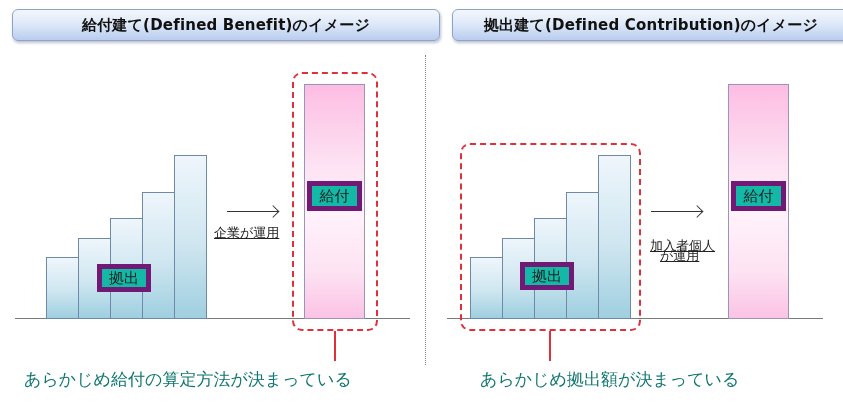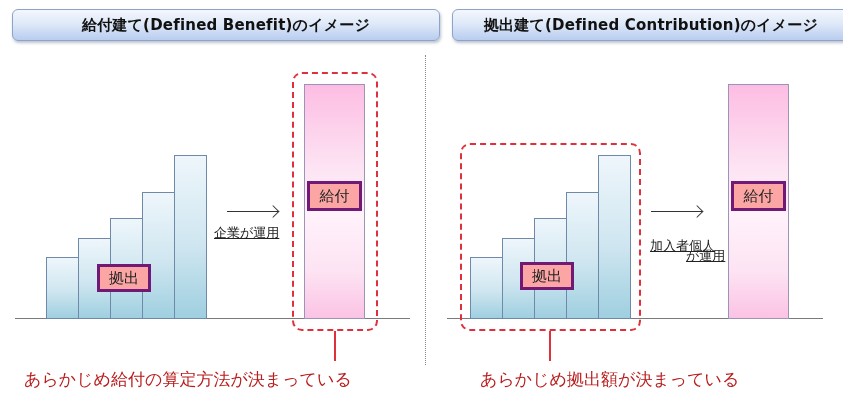--- a/index.html
+++ b/index.html
@@ -28,38 +28,38 @@
     border: 1px solid #6e8aa8;
     background: linear-gradient(to bottom, #eef6fb 0%, #cfe6f0 55%, #9fcfe0 100%);
   }
   .bar-pink {
     position: absolute; box-sizing: border-box;
     border: 1.5px solid #9c93b8;
     background: linear-gradient(to bottom, #fdbde3 0%, #fde3f3 35%, #fff2fb 55%, #fde3f3 80%, #fbc3e4 100%);
   }
   .label-box {
     position: absolute; box-sizing: border-box;
-    background: #fca5a5; border: 3px solid #701a75;
+    background: #14b8a6; border: 5px solid #701a75;
     display: flex; align-items: center; justify-content: center;
     font-size: 15px; color: #222;
   }
   .dashed-box {
     position: absolute; box-sizing: border-box;
     border: 2.5px dashed #e0303c; border-radius: 10px;
   }
   .red-line { position: absolute; width: 0; border-left: 2px solid #e0303c; }
   .arrow { position: absolute; height: 0; border-top: 1.2px solid #333; }
   .arrow::after {
     content: ""; position: absolute; right: -1px; top: -5px;
     width: 8px; height: 8px;
     border-top: 1.2px solid #333; border-right: 1.2px solid #333;
     transform: rotate(45deg) translate(-1px, 1px);
   }
   .small-text { position: absolute; font-size: 13px; color: #222; line-height: 23px; white-space: nowrap; text-decoration: underline; }
-  .caption { position: absolute; font-size: 17px; color: #b91c1c; white-space: nowrap; }
+  .caption { position: absolute; font-size: 17px; color: #0f766e; white-space: nowrap; }
 </style>
 </head>
 <body>
 
 <div class="title-bar" style="left:12px; width:428px;">
   <span>給付建て(Defined Benefit)のイメージ</span>
 </div>
 <div class="title-bar" style="left:452px; width:398px;">
   <span>拠出建て(Defined Contribution)のイメージ</span>
 </div>
@@ -104,21 +104,21 @@
 
   <div class="label-box" style="left:520px; top:262px; width:54px; height:28px;">
     <span>拠出</span>
   </div>
 
   <div class="dashed-box" style="left:460px; top:143px; width:181px; height:188px;"></div>
   <div class="red-line" style="left:549px; top:331px; height:30px;"></div>
 
   <div class="arrow" style="left:651px; top:211px; width:51px;"></div>
   <div class="small-text" style="left:650px; top:222px;margin-top:12px;">加入者個人</div>
-  <div class="small-text" style="left:686px; top:244px;">が運用</div>
+  <div class="small-text" style="left:660px; top:244px;">が運用</div>
 
   <div class="bar-pink" style="left:728px; top:84px; width:61px; height:235px;"></div>
   <div class="label-box" style="left:731px; top:181px; width:55px; height:30px;">
     <span>給付</span>
   </div>
 
   <div class="caption" style="left:480px; top:368px;">あらかじめ拠出額が決まっている</div>
 </div>
 
 </body></html>

